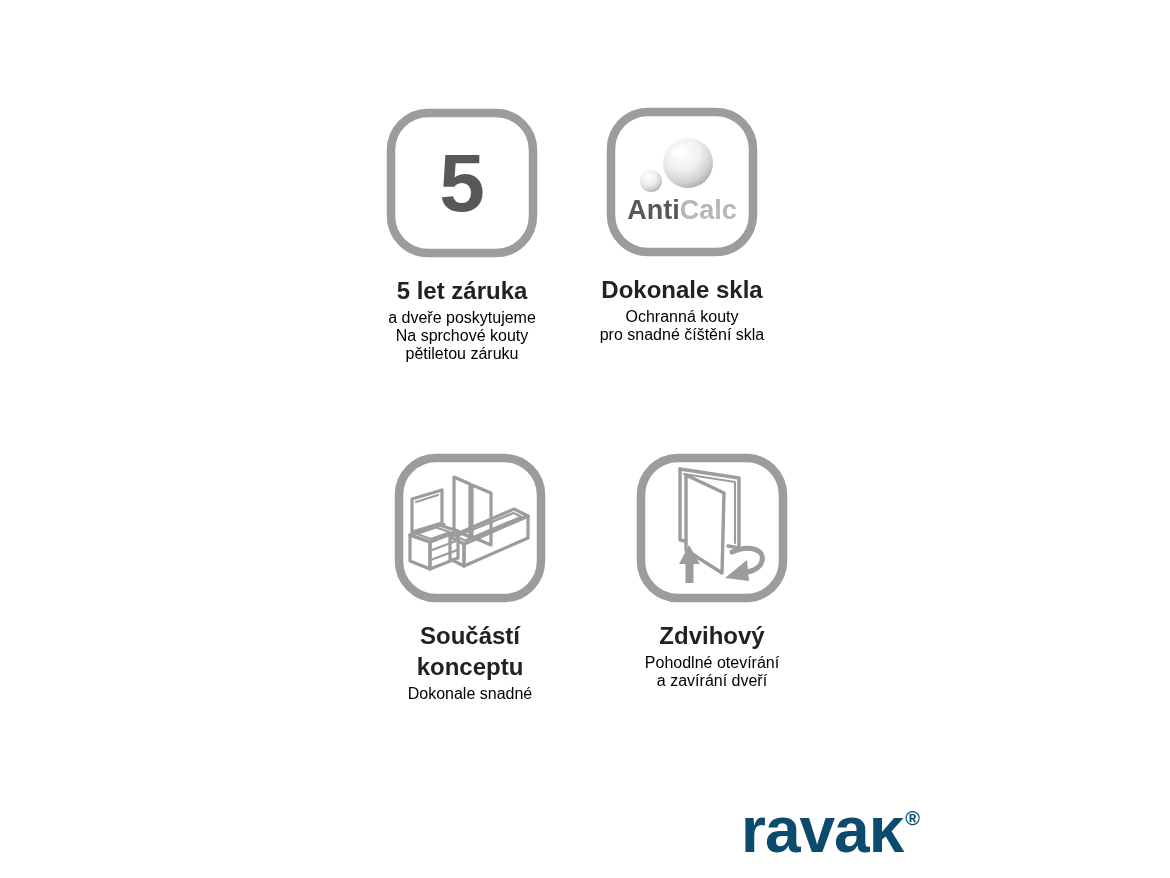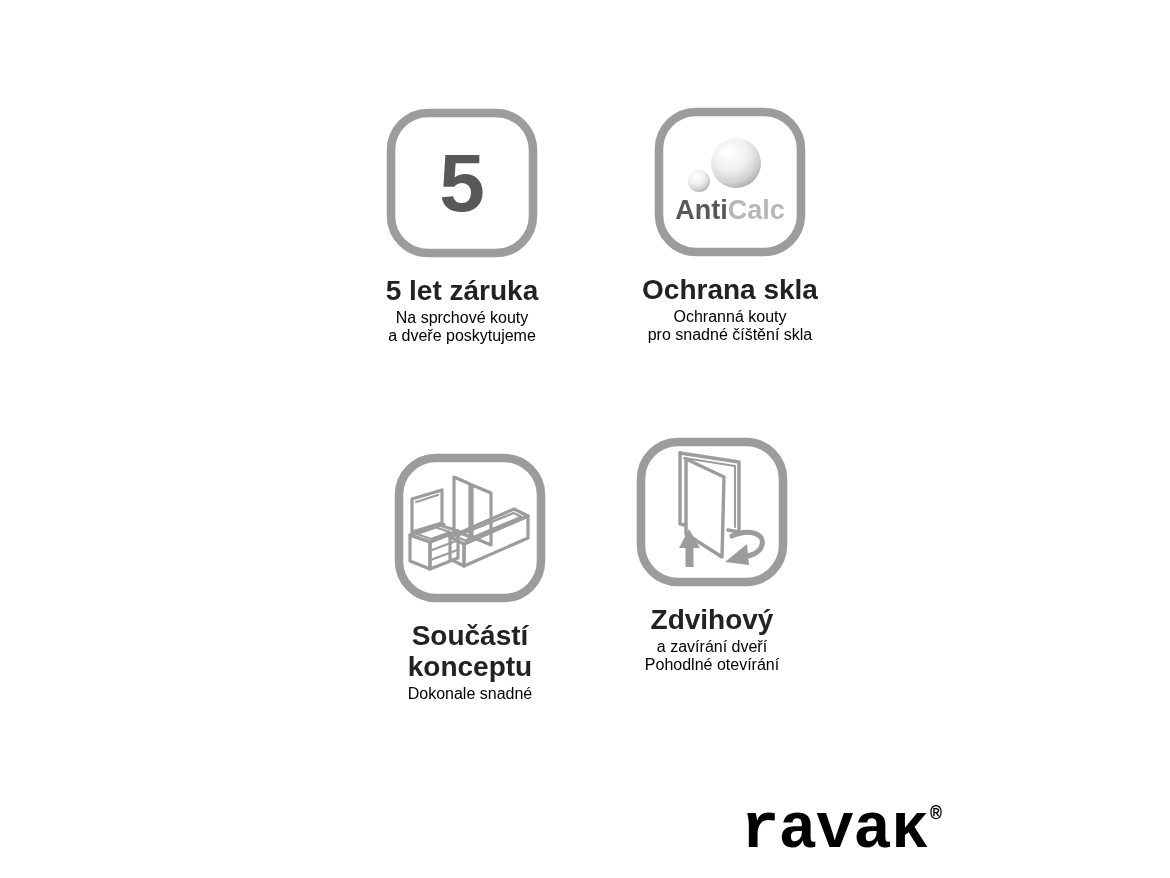--- a/index.html
+++ b/index.html
@@ -2,33 +2,33 @@
 <html><head>
 <meta charset="utf-8">
 <style>
   html,body{margin:0;padding:0;background:#ffffff;}
   .canvas{
     position:relative;width:1170px;height:878px;background:#ffffff;
     font-family:"Liberation Sans",sans-serif;overflow:hidden;
   }
   .feature{position:absolute;width:340px;text-align:center;}
   .f1{left:292px;top:108px;}
-  .f2{left:560px;top:107px;}
+  .f2{left:512px;top:107px;}
   .f3{left:300px;top:453px;}
-  .f4{left:542px;top:437px;}
+  .f4{left:542px;top:453px;}
   .icon-box{width:152px;height:150px;margin:0 auto;}
   .icon-box svg{display:block;}
-  .title{margin:17px 0 0 0;font-size:28px;line-height:31px;font-weight:bold;color:#222222;}
+  .title{margin:17px 0 0 0;font-size:24px;line-height:31px;font-weight:bold;color:#222222;}
   .title div{white-space:nowrap;}
   .sub{margin:3px 0 0 0;font-size:22px;line-height:26px;color:#454545;}
   .brand{
     position:absolute;left:741px;top:797px;
-    font-family:Liberation Mono, monospace;font-weight:bold;
+    font-family:Liberation Sans, sans-serif;font-weight:bold;
     font-size:64px;line-height:66px;letter-spacing:-1px;
-    color:#000000;white-space:nowrap;
+    color:#0c4a6e;white-space:nowrap;
   }
   .brand .reg{
     display:inline-block;font-size:20px;letter-spacing:0;
     position:relative;top:-27px;left:2px;
   }
   svg text{font-family:"Liberation Sans",sans-serif;}
 </style>
 </head>
 <body>
 
@@ -39,22 +39,23 @@
       <svg width="152" height="150" viewBox="0 0 152 150">
         <rect x="5" y="5" width="142" height="140" rx="37" fill="#ffffff" stroke="#9c9c9c" stroke-width="8.5"></rect>
         <text x="76" y="103" text-anchor="middle" font-size="82" font-weight="bold" fill="#58585a">5</text>
       </svg>
     </div>
     <h3 class="title">
       <div>5 let záruka</div>
     </h3>
     <p class="sub">
       </p>
+      <div>a dveře poskytujeme</div>
       <div>Na sprchové kouty</div>
-      <div>a dveře poskytujeme</div>
+      <div>pětiletou záruku</div>
     <p></p>
   </section>
 
   <section class="feature f2">
     <div class="icon-box">
       <svg width="152" height="150" viewBox="0 0 152 150">
         <defs>
           <radialGradient id="bub" cx="0.38" cy="0.30" r="0.80">
             <stop offset="0" stop-color="#ffffff"></stop>
             <stop offset="0.45" stop-color="#efefef"></stop>
@@ -63,21 +64,21 @@
           </radialGradient>
         </defs>
         <rect x="5" y="5" width="142" height="140" rx="37" fill="#ffffff" stroke="#9c9c9c" stroke-width="8.5"></rect>
         <circle cx="82" cy="56" r="25" fill="url(#bub)"></circle>
         <ellipse cx="73" cy="46" rx="7" ry="5" fill="#ffffff" opacity="0.9"></ellipse>
         <circle cx="45" cy="74" r="11" fill="url(#bub)"></circle>
         <text x="76" y="112" text-anchor="middle" font-size="27" font-weight="bold"><tspan fill="#58585a">Anti</tspan><tspan fill="#b7b7b7">Calc</tspan></text>
       </svg>
     </div>
     <h3 class="title">
-      <div>Ochrana skla</div>
+      <div>Dokonale skla</div>
     </h3>
     <p class="sub">
       </p>
       <div>Ochranná kouty</div>
       <div>pro snadné číštění skla</div>
     <p></p>
   </section>
 
   <section class="feature f3">
     <div class="icon-box">
@@ -133,22 +134,22 @@
         <path d="M53,92 L64,111 L57.5,111 L57.5,130 L49.5,130 L49.5,111 L43,111 Z" fill="#9c9c9c"></path>
 
         <path d="M89,125 L111,107 L113,128 Z" fill="#9c9c9c"></path>
       </svg>
     </div>
     <h3 class="title">
       <div>Zdvihový</div>
     </h3>
     <p class="sub">
       </p>
+      <div>Pohodlné otevírání</div>
       <div>a zavírání dveří</div>
-      <div>Pohodlné otevírání</div>
     <p></p>
   </section>
 
   <div class="brand">
     <span>ravaĸ</span><span class="reg">®</span>
   </div>
 
 </div>
 
 </body></html>

